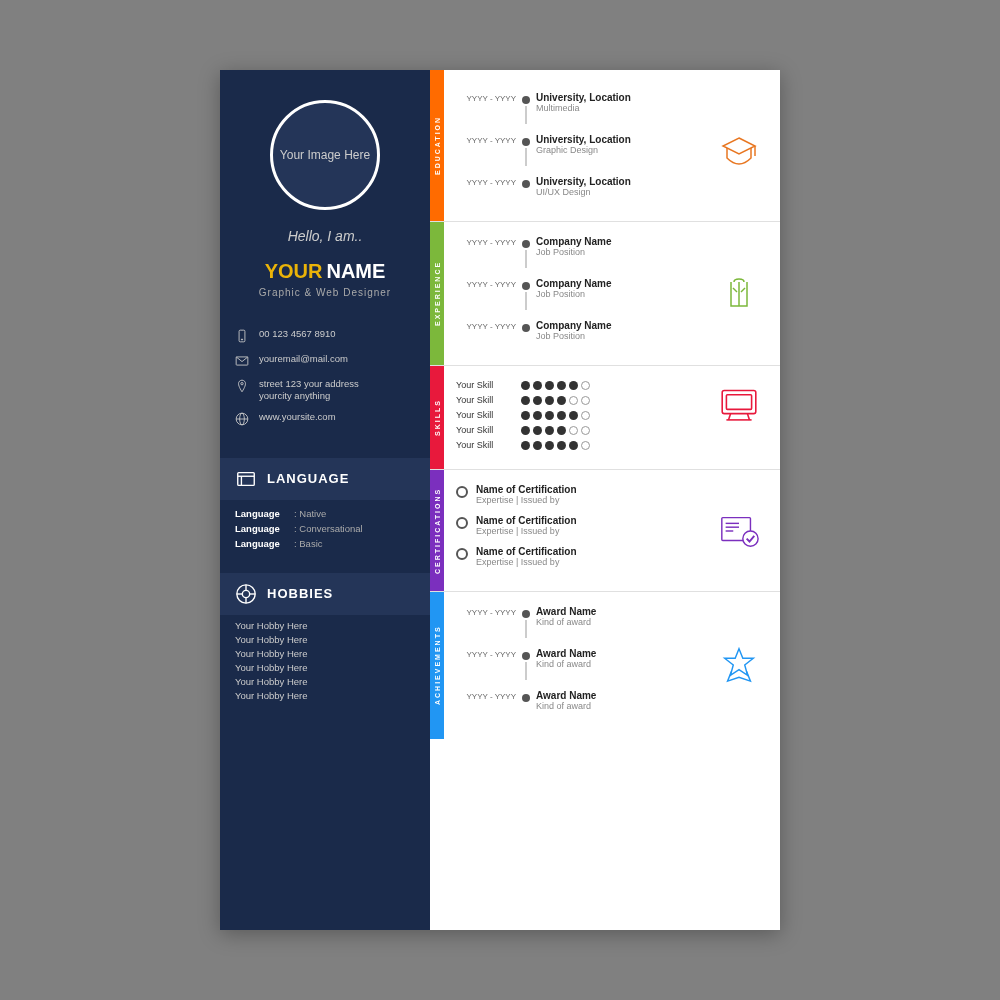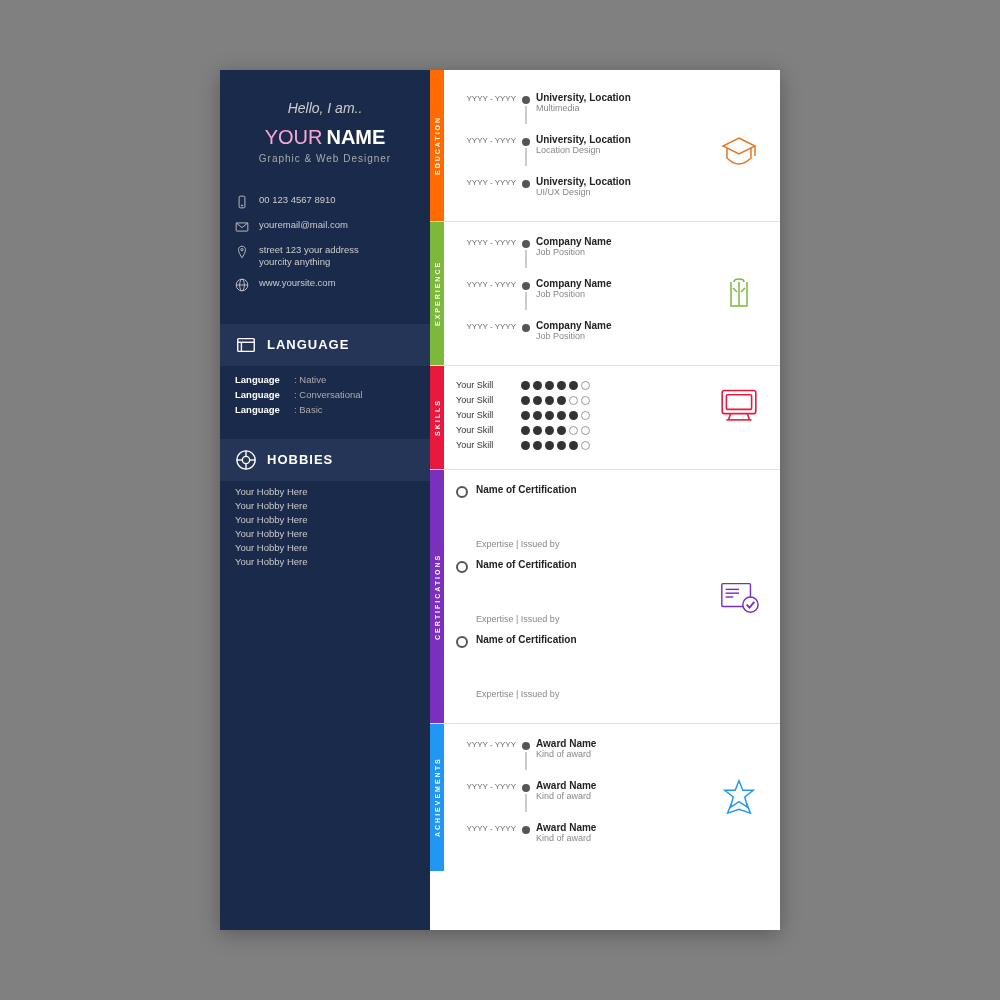--- a/index.html
+++ b/index.html
@@ -47,30 +47,30 @@
     }
     .profile-image-text {
       text-align: center;
       font-size: 12px;
       color: #ccc;
       line-height: 1.4;
     }
     .hello-text {
       font-size: 14px;
       color: #ccc;
-      margin-bottom: 10px;
+      margin-bottom: 16px;
       font-style: italic;
     }
     .name-line {
       display: flex;
       gap: 4px;
       font-size: 20px;
       margin-bottom: 4px;
     }
-    .name-regular { font-weight: 400; color: #f9a8d4; }
+    .name-regular { font-weight: 700; color: #eab308; }
     .name-bold { font-weight: 900; color: white; }
     .title-text {
       font-size: 10px;
       color: #aaa;
       letter-spacing: 1px;
     }
     
     .sidebar-section-header {
       display: flex;
       align-items: center;
@@ -231,32 +231,35 @@
     }
     .cert-circle {
       width: 12px;
       height: 12px;
       border-radius: 50%;
       border: 2px solid #555;
       flex-shrink: 0;
       margin-top: 2px;
     }
     .cert-name { font-size: 10px; font-weight: 700; color: #222; }
-    .cert-sub { font-size: 9px; color: #888; margin-top: 44px; }
+    .cert-sub { font-size: 9px; color: #888; }
     
     svg { display: block; }
   </style>
 </head>
 <body>
 
 <div class="resume-container">
 
   <div class="sidebar">
 
     <div class="profile-section">
+      <div class="profile-image-circle">
+        <div class="profile-image-text">Your Image Here</div>
+      </div>
       <div class="hello-text">Hello, I am..</div>
       <div class="name-line">
         <span class="name-regular">YOUR</span>
         <span class="name-bold">NAME</span>
       </div>
       <div class="title-text">Graphic &amp; Web Designer</div>
     </div>
 
     <div class="contact-list">
       <div class="contact-item">
@@ -367,21 +370,21 @@
             </div>
           </div>
           <div class="timeline-entry">
             <span class="timeline-date">YYYY - YYYY</span>
             <div class="timeline-dot-line">
               <div class="timeline-dot"></div>
               <div class="timeline-line"></div>
             </div>
             <div class="timeline-info">
               <div class="timeline-org">University, Location</div>
-              <div class="timeline-sub">Location Design</div>
+              <div class="timeline-sub">Graphic Design</div>
             </div>
           </div>
           <div class="timeline-entry">
             <span class="timeline-date">YYYY - YYYY</span>
             <div class="timeline-dot-line">
               <div class="timeline-dot"></div>
             </div>
             <div class="timeline-info">
               <div class="timeline-org">University, Location</div>
               <div class="timeline-sub">UI/UX Design</div>

